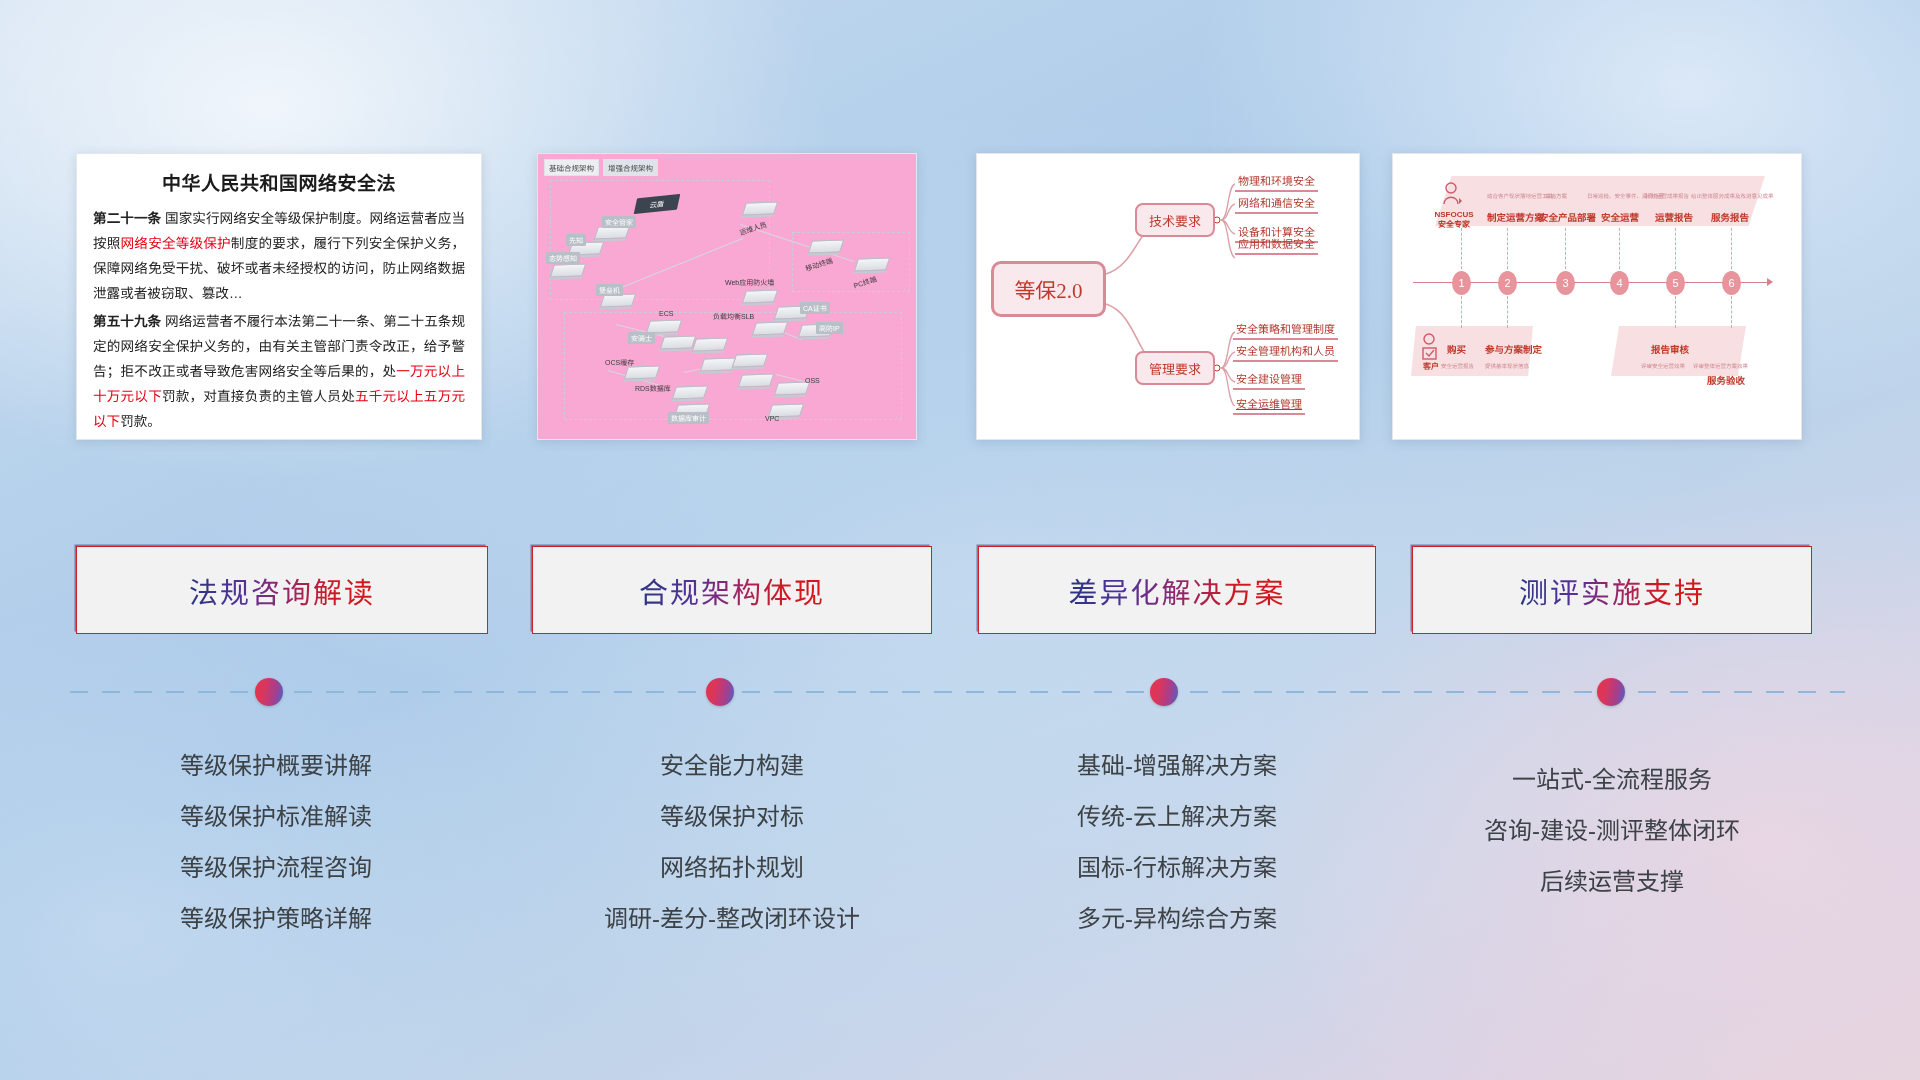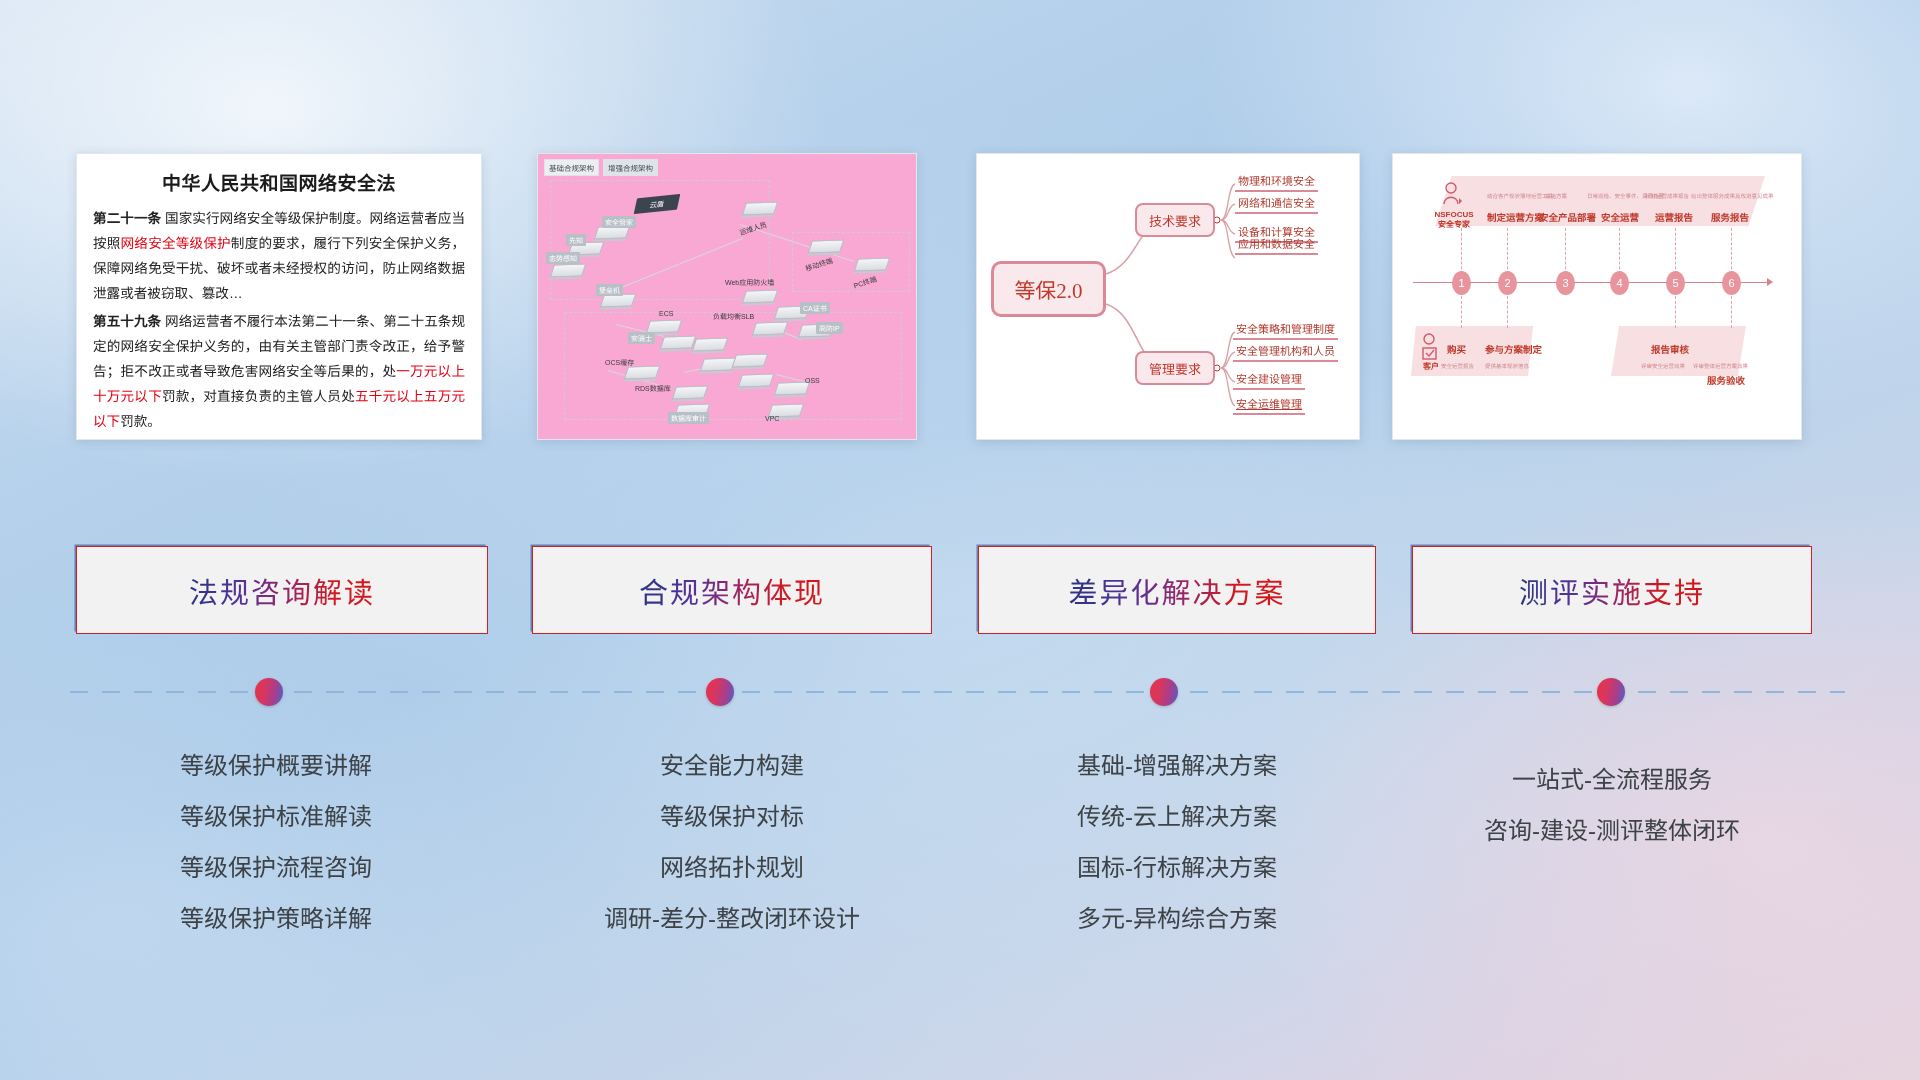--- a/index.html
+++ b/index.html
@@ -399,14 +399,15 @@
   </div>
   <div class="list l3">
     <div class="list-item">基础-增强解决方案</div>
     <div class="list-item">传统-云上解决方案</div>
     <div class="list-item">国标-行标解决方案</div>
     <div class="list-item">多元-异构综合方案</div>
   </div>
   <div class="list l4" style="top:14px;">
     <div class="list-item">一站式-全流程服务</div>
     <div class="list-item">咨询-建设-测评整体闭环</div>
+    <div class="list-item">后续运营支撑</div>
   </div>
 </div>
 
 </body></html>

